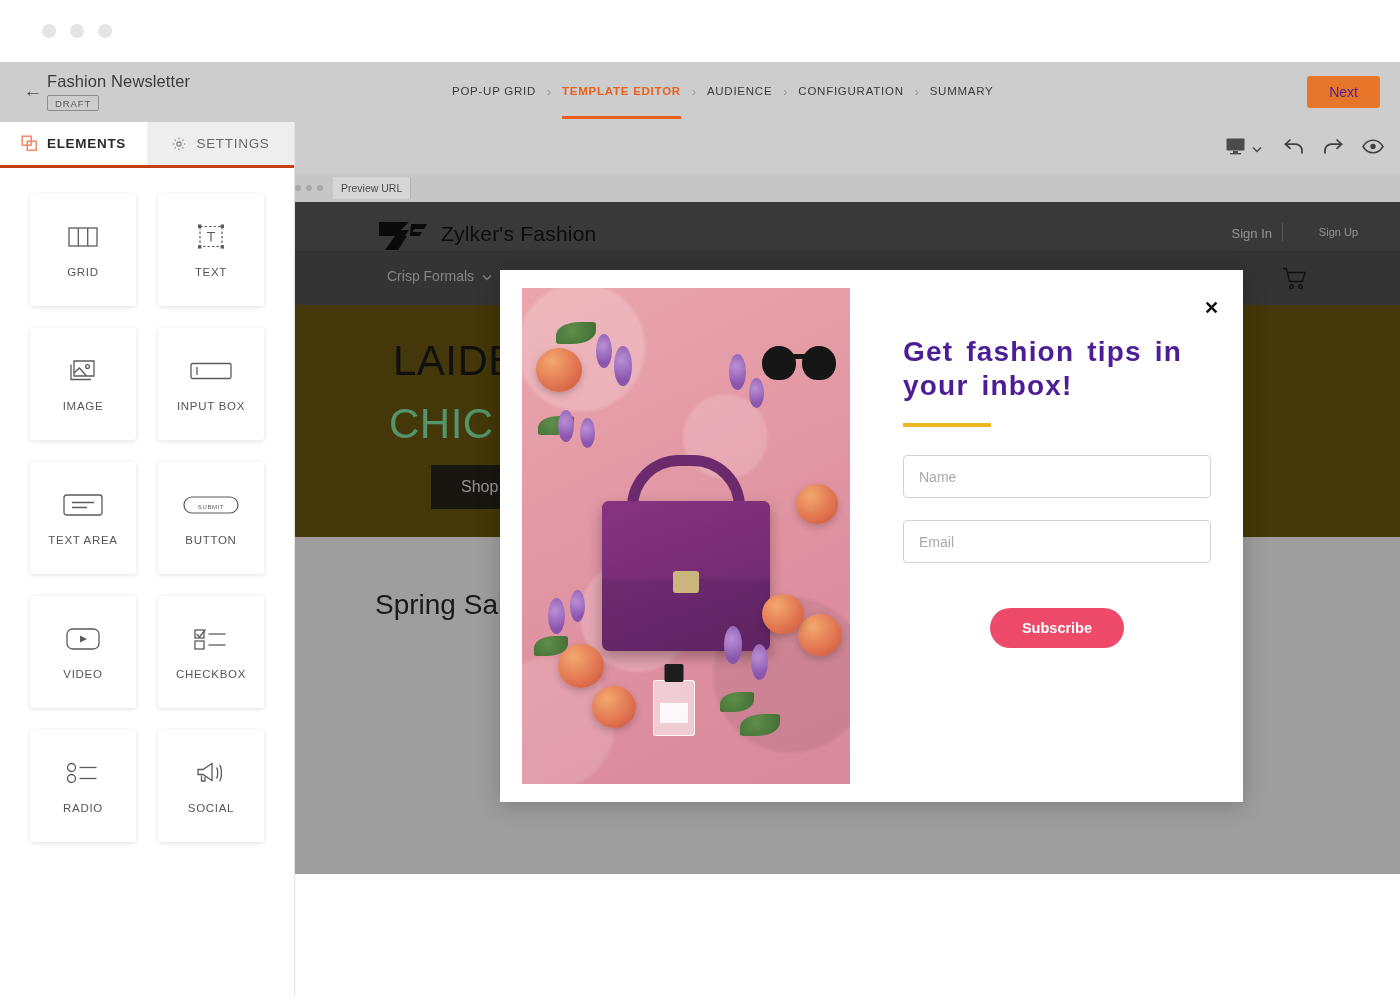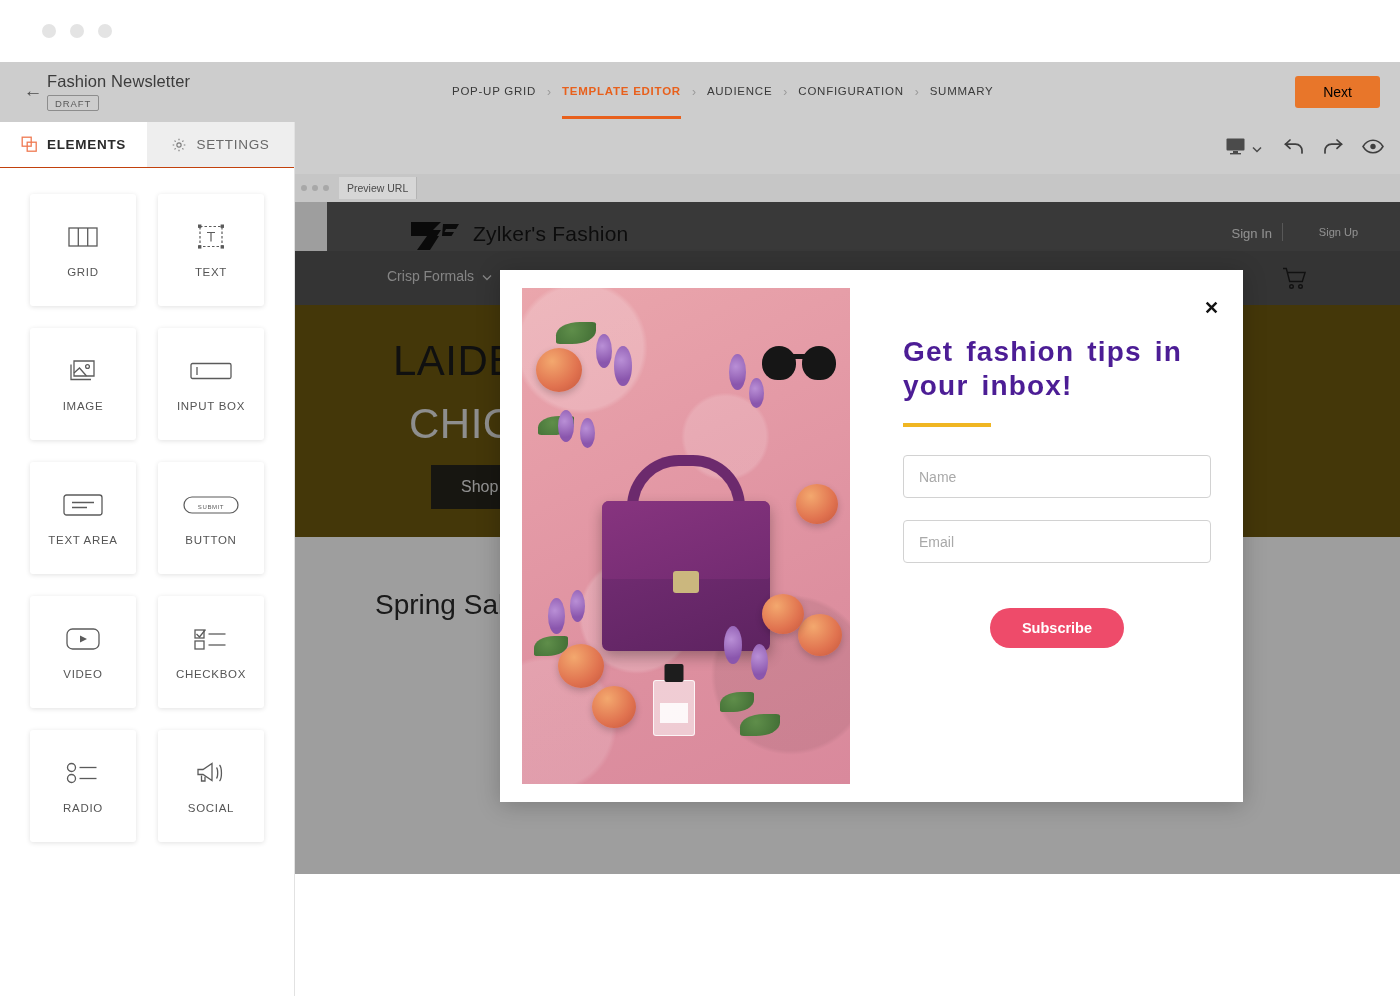--- a/index.html
+++ b/index.html
@@ -43,30 +43,30 @@
   }
   .step.active { color: #e8601c; font-weight: bold; }
   .step.active::after {
     content: ""; position: absolute; left: 0; right: 0; bottom: -20px; height: 3px; background: #e8601c;
   }
   .step-sep {
     color: #9a9a9a; font-size: 12px; margin: 0 11px; user-select: none;
   }
   .next-btn {
     position: absolute; right: 20px; top: 14px;
-    background: #e8762a; color: #000000; border: none; border-radius: 3px;
-    font-size: 14px; font-family: inherit; padding: 8px 28px; cursor: pointer;
+    background: #e8762a; color: #4c1d95; border: none; border-radius: 3px;
+    font-size: 14px; font-family: inherit; padding: 8px 22px; cursor: pointer;
   }
 
   
   .left-panel {
     position: absolute; left: 0; top: 122px; width: 295px; height: 874px;
     background: #ffffff; border-right: 1px solid #e2e2e2;
   }
-  .tabs { display: flex; height: 46px; border-bottom: 1px solid #c2410c; }
+  .tabs { display: flex; height: 46px; border-bottom: 3px solid #c2410c; }
   .tab {
     flex: 1; display: flex; align-items: center; justify-content: center; gap: 9px;
     font-size: 13.5px; letter-spacing: .7px; cursor: pointer;
   }
   .tab.active { background: #ffffff; color: #2b2b2b; font-weight: bold; }
   .tab.inactive { background: #eeeeee; color: #686868; }
   .tab svg { display: block; }
 
   .elements-grid {
     display: grid; grid-template-columns: 1fr 1fr; gap: 22px 22px;
@@ -88,52 +88,52 @@
   }
   .canvas-toolbar { position: absolute; right: 8px; top: 0; height: 52px; display: flex; align-items: center; gap: 2px; }
   .tb-btn {
     width: 38px; height: 30px; display: flex; align-items: center; justify-content: center;
     color: #4b4b4b; cursor: pointer; border-radius: 3px;
   }
   .tb-btn.wide { width: 56px; gap: 7px; }
 
   .url-bar {
     position: absolute; left: 0; top: 52px; width: 1105px; height: 28px;
-    background: #c6c6c6; display: flex; align-items: center; padding-left: 6px;
+    background: #c6c6c6; display: flex; align-items: center; padding-left: 0;
   }
   .url-dots { display: flex; gap: 5px; margin-right: 10px; }
   .url-dots i { width: 6px; height: 6px; border-radius: 50%; background: #a8a8a8; display: block; }
   .url-label {
     font-size: 10.5px; color: #4a4a4a; background: #d6d6d6;
     padding: 5px 8px; border-right: 1px solid #b4b4b4;
   }
   .url-value {
     flex: 1; background: #d6d6d6; height: 24px; display: flex; align-items: center;
     padding-left: 12px; font-size: 13px; color: #1b1b1b; margin-right: 6px;
   }
 
   
   .site { position: absolute; left: 0; top: 80px; width: 1105px; height: 672px; background: #ffffff; }
-  .site-head { height: 49px; background: #5d5d5d; position: relative; margin-left: 32px; }
+  .site-head { height: 49px; background: #5d5d5d; position: relative; }
   .logo-mark { position: absolute; left: 82px; top: 18px; width: 52px; height: 32px; }
   .brand { position: absolute; left: 146px; top: 20px; font-size: 21px; color: #141414; letter-spacing: .2px; }
   .signin { position: absolute; right: 128px; top: 24px; font-size: 13px; color: #e8e8e8; cursor: pointer; }
   .sign-divider { position: absolute; right: 117px; top: 21px; width: 1px; height: 18px; background: #8f8f8f; }
   .signup { position: absolute; right: 42px; top: 24px; font-size: 11px; color: #e8e8e8; cursor: pointer; }
 
   .site-nav { height: 54px; background: #545454; position: relative; }
   .nav-item {
     position: absolute; left: 92px; top: 17px; font-size: 14px; color: #d6d6d6;
     display: flex; align-items: flex-end; gap: 8px; cursor: pointer;
   }
   .cart-ico { position: absolute; right: 92px; top: 16px; cursor: pointer; color: #1c1c1c; }
 
   .hero { height: 232px; background: #6e5a10; position: relative; }
   .hero-l1 { position: absolute; left: 98px; top: 32px; font-size: 42px; color: #1b1b1b; letter-spacing: .5px; }
-  .hero-l2 { position: absolute; left: 114px; top: 95px; font-size: 42px; color: #e5e5e5; letter-spacing: .5px; }
+  .hero-l2 { position: absolute; left: 94px; top: 95px; font-size: 42px; color: #86efac; letter-spacing: .5px; }
   .shop-btn {
     position: absolute; left: 98px; top: 160px; background: #26241c; color: #e9e9e9;
     font-size: 16px; padding: 13px 30px; border: none; font-family: inherit; cursor: pointer; margin-left: 38px;
   }
   .site-lower { height: 318px; background: #ffffff; position: relative; }
   .section-title { position: absolute; left: 80px; top: 52px; font-size: 28px; color: #2b2b2b; }
 
   
   .dim { position: absolute; left: 0; top: 80px; width: 1105px; height: 672px; background: rgba(0,0,0,.38); }
 

